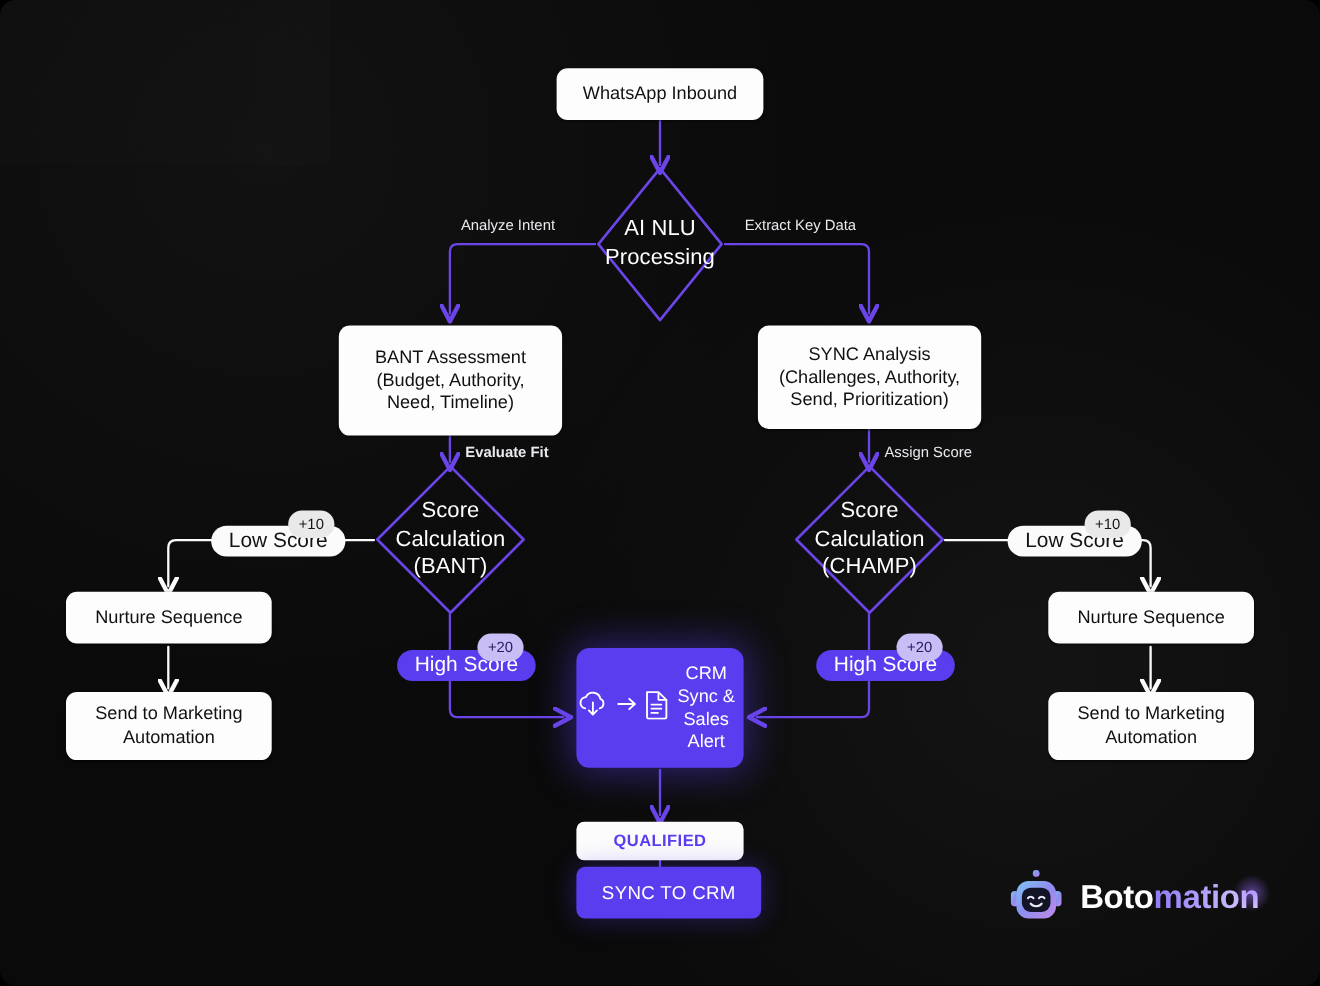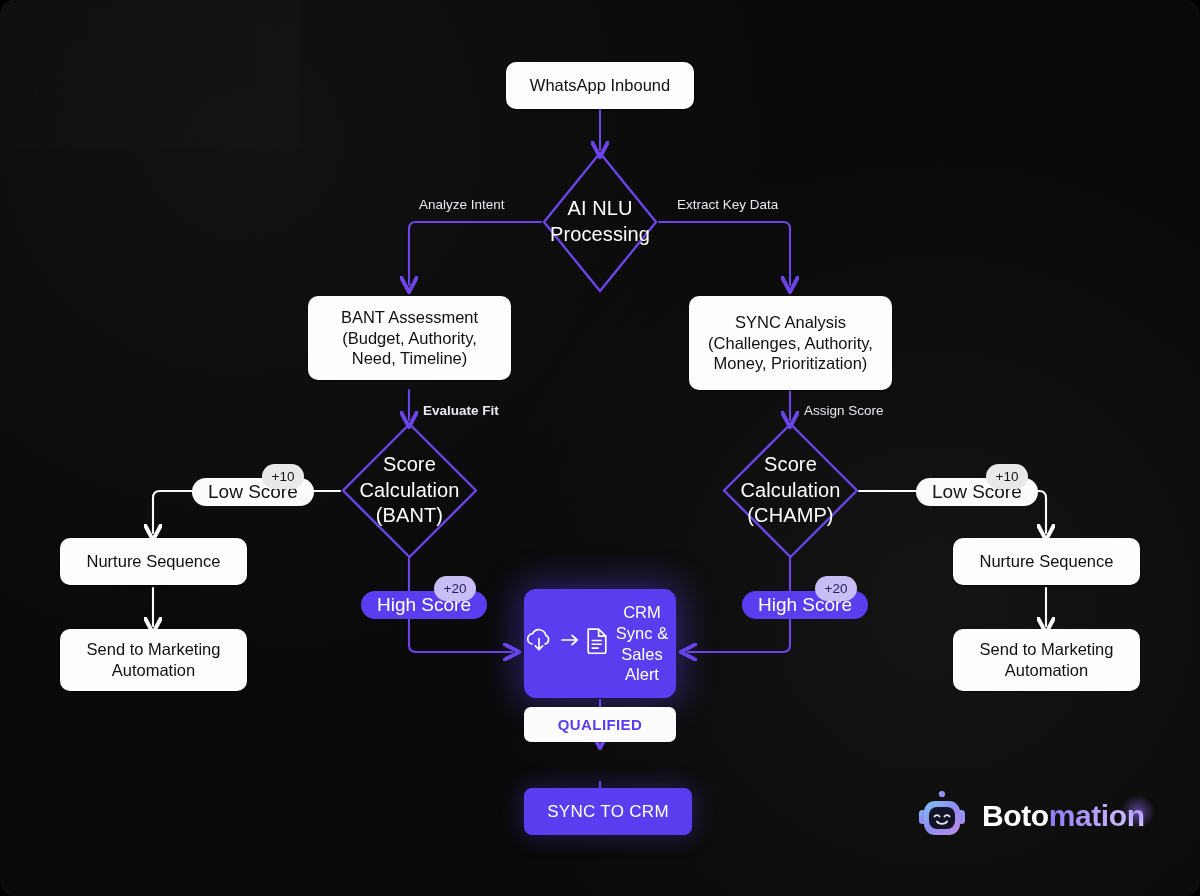--- a/index.html
+++ b/index.html
@@ -80,21 +80,21 @@
     border-radius: 12px;
     display: flex; flex-direction: row;
     align-items: center; justify-content: center;
     color: #fff;
     box-shadow: 0 0 34px 6px rgba(91,61,240,.42);
   }
   #crm .icons { display:flex; align-items:center; gap:7px; margin-bottom: 7px; }
   #crm .txt { font-size: 16.5px; line-height: 1.25; text-align:center; }
 
   #qualified {
-    position: absolute; left: 524px; top: 707px; width: 152px; height: 35px;
+    position: absolute; left: 524px; top: 747px; width: 152px; height: 35px;
     background: #fcfcfc; color: #5b3df0;
     border-radius: 7px;
     display:flex; align-items:center; justify-content:center;
     font-size: 15px; font-weight: bold; letter-spacing: .4px;
   }
   #synccrm {
     position: absolute; left: 524px; top: 788px; width: 168px; height: 47px;
     background: #5b3df0; color: #fff;
     border-radius: 8px;
     display:flex; align-items:center; justify-content:center;
@@ -184,33 +184,33 @@
       <polygon points="59,3 115,72 59,141 3,72" fill="none" stroke="#6b45e8" stroke-width="2.4" stroke-linejoin="round"></polygon>
     </svg>
     <div class="diamond-label">
       <div>
         <div>AI NLU</div>
         <div>Processing</div>
       </div>
     </div>
   </div>
 
-  <div class="node box" style="left:308px; top:296px; width:203px; height:84px;padding-left:12px;">
+  <div class="node box" style="left:308px; top:296px; width:203px; height:100px;padding-left:12px;">
     <div>
       <div>BANT Assessment</div>
       <div>(Budget, Authority,</div>
       <div>Need, Timeline)</div>
     </div>
   </div>
 
   <div class="node box" style="left:689px; top:296px; width:203px; height:94px;">
     <div>
       <div>SYNC Analysis</div>
       <div>(Challenges, Authority,</div>
-      <div>Money, Prioritization)</div>
+      <div>Send, Prioritization)</div>
     </div>
   </div>
 
   <div class="diamond-wrap" style="left:340px; top:421px; width:139px; height:139px;">
     <svg class="diamond-shape" width="139" height="139">
       <polygon points="69.5,3 136,69.5 69.5,136 3,69.5" fill="none" stroke="#6b45e8" stroke-width="2.4" stroke-linejoin="round"></polygon>
     </svg>
     <div class="diamond-label">
       <div>
         <div>Score</div>

